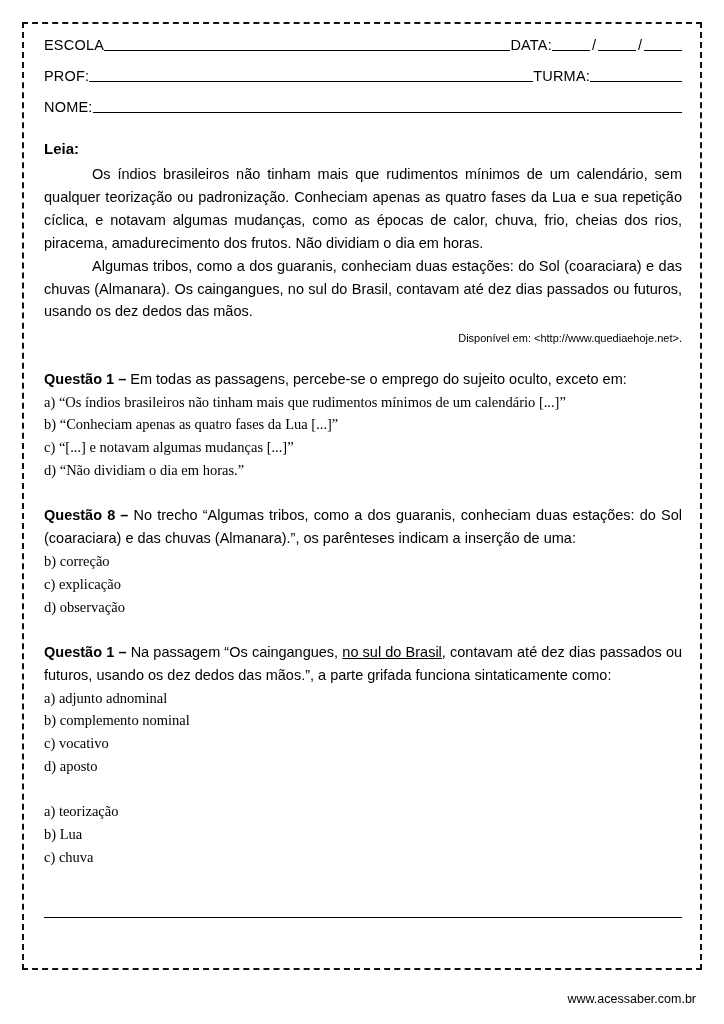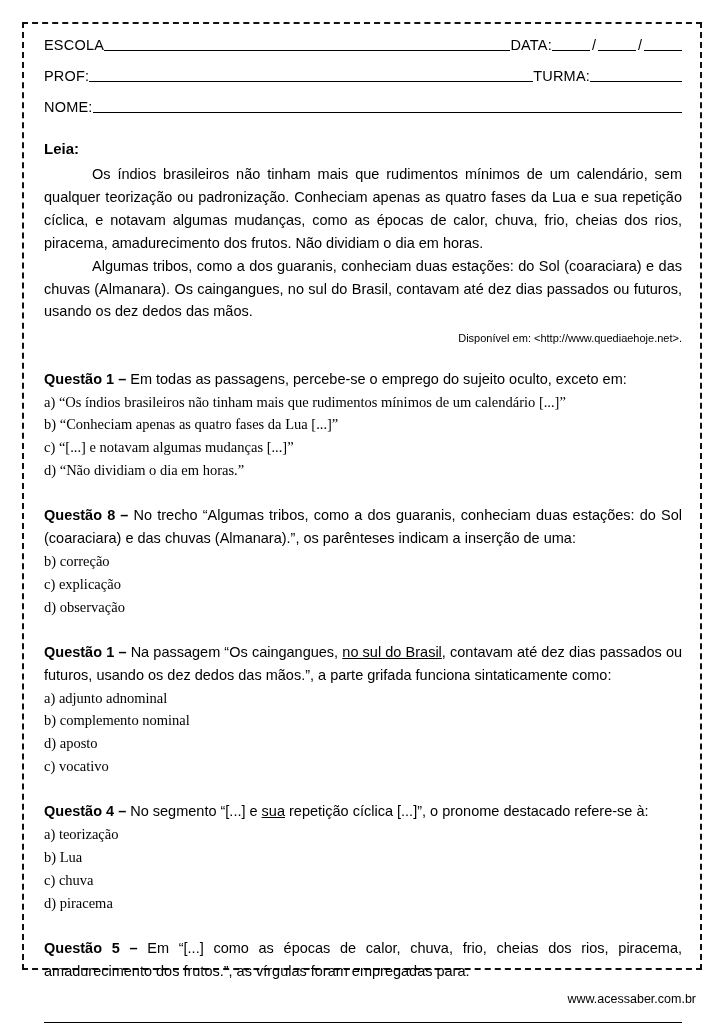--- a/index.html
+++ b/index.html
@@ -177,34 +177,31 @@
       <p class="q-stem"><span class="q-num">Questão 8 –</span><span> No trecho “Algumas tribos, como a dos guaranis, conheciam duas estações: do Sol (coaraciara) e das chuvas (Almanara).”, os parênteses indicam a inserção de uma:</span></p>
       <p class="q-opt">b) correção</p>
       <p class="q-opt">c) explicação</p>
       <p class="q-opt">d) observação</p>
     </div>
 
     <div class="question">
       <p class="q-stem"><span class="q-num">Questão 1 –</span><span> Na passagem “Os caingangues, </span><u>no sul do Brasil</u><span>, contavam até dez dias passados ou futuros, usando os dez dedos das mãos.”, a parte grifada funciona sintaticamente como:</span></p>
       <p class="q-opt">a) adjunto adnominal</p>
       <p class="q-opt">b) complemento nominal</p>
+      <p class="q-opt">c) vocativo</p>
       <p class="q-opt">d) aposto</p>
-      <p class="q-opt">c) vocativo</p>
-    </div>
-
-    <div class="question">
-      <p class="q-stem"><span class="q-num">Questão 4 –</span><span> No segmento “[...] e </span><u>sua</u><span> repetição cíclica [...]”, o pronome destacado refere-se à:</span></p>
+    </div>
+
+    <div class="question">
       <p class="q-opt">a) teorização</p>
       <p class="q-opt">b) Lua</p>
       <p class="q-opt">c) chuva</p>
-      <p class="q-opt">d) piracema</p>
-    </div>
-
-    <div class="question">
-      <p class="q-stem"><span class="q-num">Questão 5 –</span><span> Em “[...] como as épocas de calor, chuva, frio, cheias dos rios, piracema, amadurecimento dos frutos.”, as vírgulas foram empregadas para:</span></p>
+    </div>
+
+    <div class="question">
       <div class="answer-rule"></div>
     </div>
 
   </div>
 </div>
 
 <div class="footer">
   <span>www.acessaber.com.br</span>
 </div>
 

